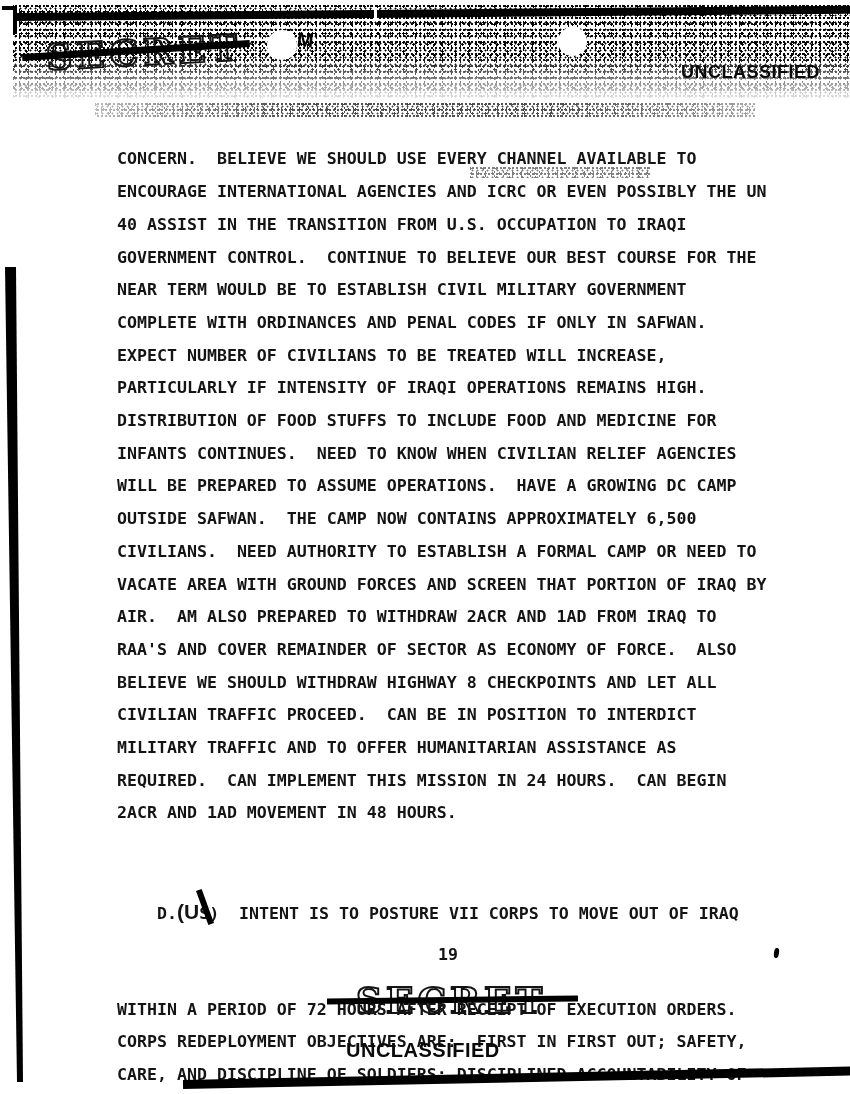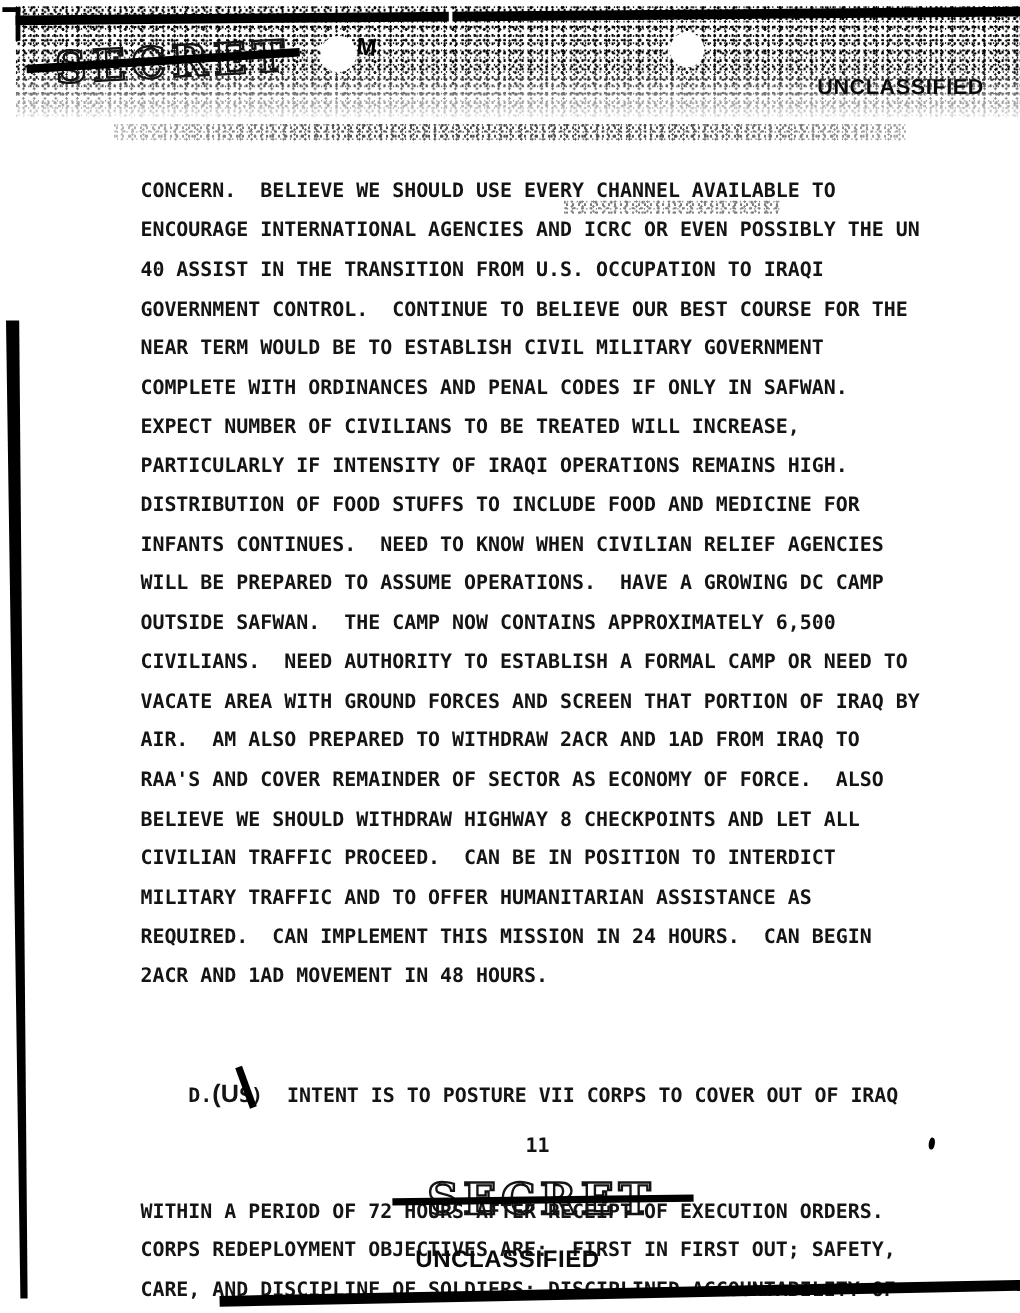--- a/index.html
+++ b/index.html
@@ -101,28 +101,28 @@
 OUTSIDE SAFWAN.  THE CAMP NOW CONTAINS APPROXIMATELY 6,500
 CIVILIANS.  NEED AUTHORITY TO ESTABLISH A FORMAL CAMP OR NEED TO
 VACATE AREA WITH GROUND FORCES AND SCREEN THAT PORTION OF IRAQ BY
 AIR.  AM ALSO PREPARED TO WITHDRAW 2ACR AND 1AD FROM IRAQ TO
 RAA'S AND COVER REMAINDER OF SECTOR AS ECONOMY OF FORCE.  ALSO
 BELIEVE WE SHOULD WITHDRAW HIGHWAY 8 CHECKPOINTS AND LET ALL
 CIVILIAN TRAFFIC PROCEED.  CAN BE IN POSITION TO INTERDICT
 MILITARY TRAFFIC AND TO OFFER HUMANITARIAN ASSISTANCE AS
 REQUIRED.  CAN IMPLEMENT THIS MISSION IN 24 HOURS.  CAN BEGIN
 2ACR AND 1AD MOVEMENT IN 48 HOURS.</div>
-    <div class="d-line"><span>    D.</span><span class="hand">(U</span><span class="struck-s">S</span><span>)</span><span>  INTENT IS TO POSTURE VII CORPS TO COVER OUT OF IRAQ</span></div>
+    <div class="d-line"><span>    D.</span><span class="hand">(U</span><span class="struck-s">S</span><span>)</span><span>  INTENT IS TO POSTURE VII CORPS TO MOVE OUT OF IRAQ</span></div>
     <div>WITHIN A PERIOD OF 72 HOURS AFTER RECEIPT OF EXECUTION ORDERS.
 CORPS REDEPLOYMENT OBJECTIVES ARE:  FIRST IN FIRST OUT; SAFETY,
 CARE, AND DISCIPLINE OF SOLDIERS; DISCIPLINED ACCOUNTABILITY OF
 RESOURCES; AND REDEPLOYMENT IN A MANNER THAT BEFITS VICTORIOUS</div>
   </div>
 
-  <div class="page-num">11</div>
+  <div class="page-num">19</div>
   <div class="tick"></div>
   <div class="secret-bottom stencil">SECRET</div>
   <div class="strike-bottom"></div>
   <div class="unclass-bottom">UNCLASSIFIED</div>
 
   <svg class="left-bar" width="30" height="1094">
     <polygon points="5,267 16,267 23,1082 17,1082" fill="#000"></polygon>
   </svg>
   <div class="bottom-bar"></div>
 

